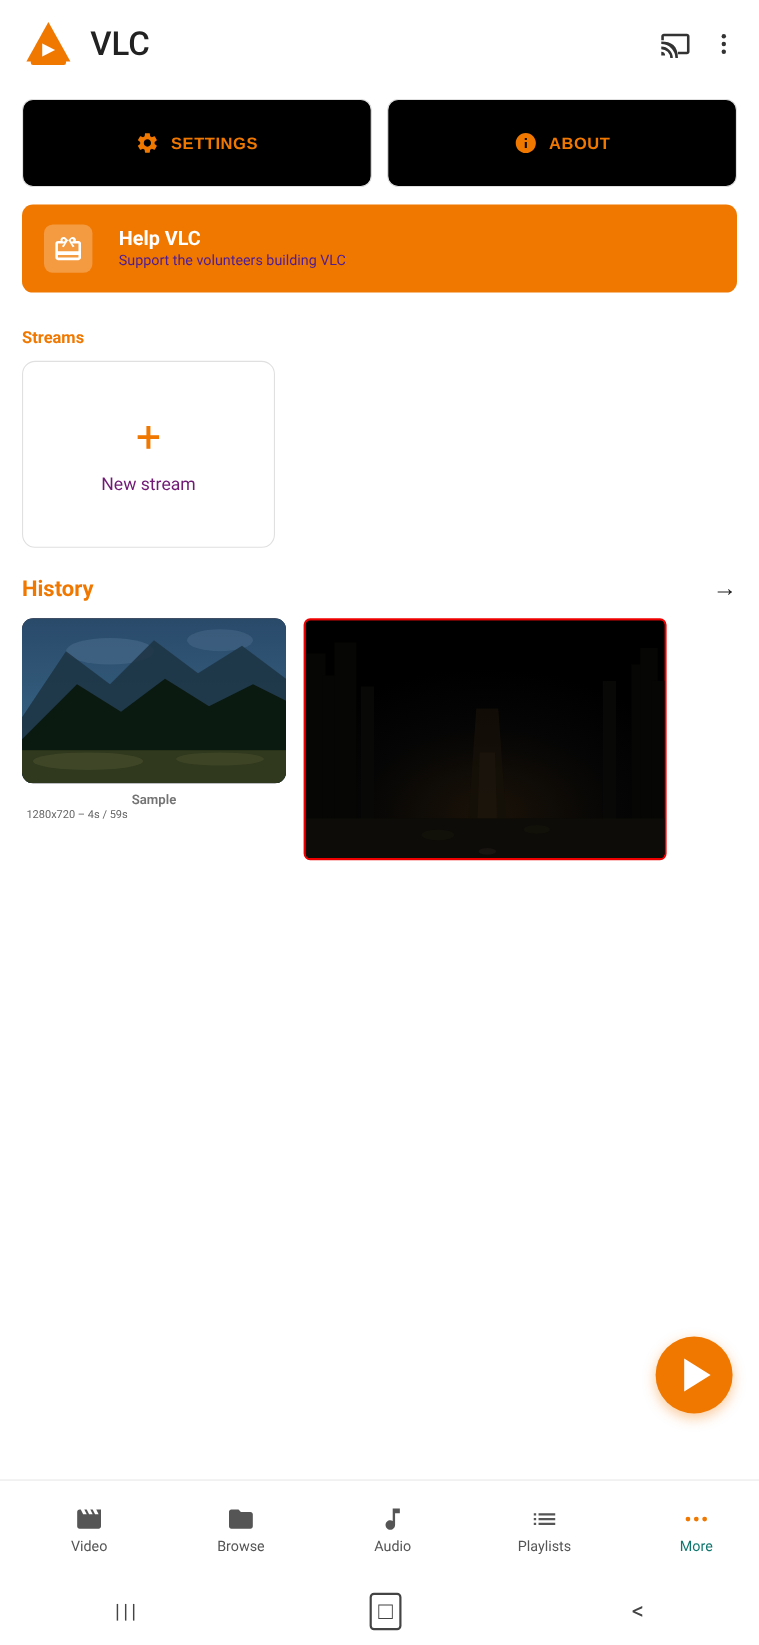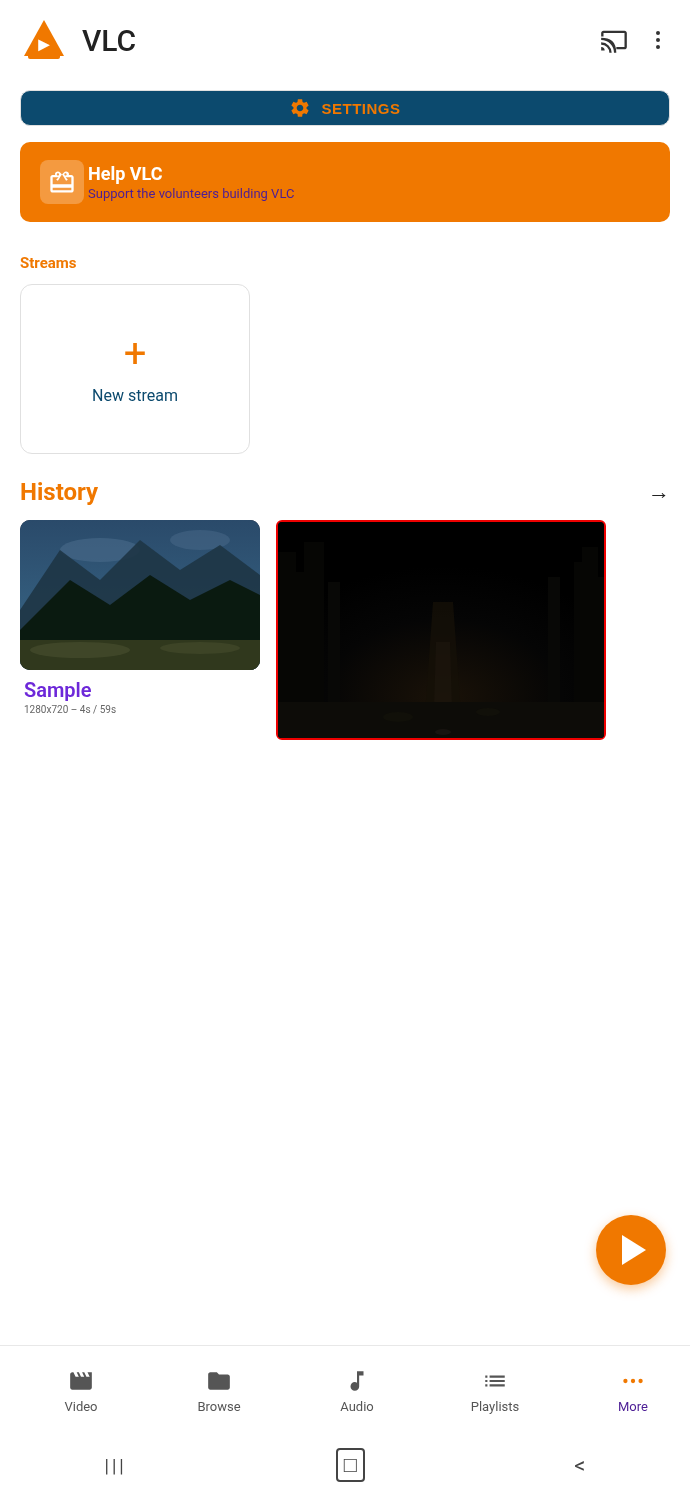--- a/index.html
+++ b/index.html
@@ -44,41 +44,41 @@
       padding: 10px 20px 16px;
     }
     .btn-outline {
       flex: 1;
       display: flex;
       align-items: center;
       justify-content: center;
       gap: 10px;
       border: 1.5px solid #e0e0e0;
       border-radius: 10px;
-      padding: 6px 10px;
-      background: #0c4a6e;
+      padding: 28px 10px;
+      background: #000000;
       cursor: pointer;
       font-size: 15px;
       font-weight: 700;
       color: #f07800;
       letter-spacing: 0.5px;
     }
     .btn-outline svg {
       flex-shrink: 0;
     }
 
     
     .help-banner {
       margin: 0 20px 24px;
       background: #f07800;
       border-radius: 10px;
       padding: 18px 20px;
       display: flex;
       align-items: center;
-      gap: 4px;
+      gap: 24px;
       cursor: pointer;
     }
     .help-banner-icon {
       width: 44px;
       height: 44px;
       background: rgba(255,255,255,0.25);
       border-radius: 8px;
       display: flex;
       align-items: center;
       justify-content: center;
@@ -112,35 +112,35 @@
       cursor: pointer;
       background: #fff;
     }
     .new-stream-plus {
       font-size: 40px;
       color: #f07800;
       line-height: 1;
     }
     .new-stream-label {
       font-size: 16px;
-      color: #0c4a6e;
+      color: #701a75;
     }
 
     
     .history-section {
       padding: 0 20px 16px;
     }
     .history-header {
       display: flex;
       align-items: center;
       justify-content: space-between;
       margin-bottom: 14px;
     }
     .history-title {
-      font-size: 24px;
+      font-size: 20px;
       font-weight: 700;
       color: #f07800;
     }
     .history-arrow {
       font-size: 22px;
       color: #222;
     }
     .history-items {
       display: flex;
       gap: 16px;
@@ -155,23 +155,24 @@
       height: 150px;
       border-radius: 10px;
       overflow: hidden;
       background: #1a1a2e;
       position: relative;
     }
     .history-info {
       padding: 8px 4px 4px;
     }
     .history-name {
-      font-size: 20px;
+      font-size: 12px;
       font-weight: 600;
-      color: #6d28d9;
+      color: #737373;
+      text-align: center;
     }
     .history-meta {
       font-size: 10px;
       color: #666;
       margin-top: 2px;
     }
 
     
     .history-thumb2 {
       width: 330px;
@@ -229,21 +230,21 @@
       gap: 5px;
       cursor: pointer;
       height: 100%;
       margin-left: 24px;
     }
     .nav-label {
       font-size: 13px;
       color: #555;
     }
     .nav-label.active {
-      color: #4c1d95;
+      color: #0f766e;
     }
 
     
     .system-bar {
       position: absolute;
       bottom: 0;
       left: 0;
       right: 0;
       height: 60px;
       background: #fff;
@@ -281,20 +282,26 @@
     </svg>
   </div>
 </div>
 
 <div class="buttons-row">
   <button class="btn-outline">
     <svg width="22" height="22" viewBox="0 0 24 24" fill="#f07800">
       <path d="M19.14,12.94c0.04-0.3,0.06-0.61,0.06-0.94c0-0.32-0.02-0.64-0.07-0.94l2.03-1.58c0.18-0.14,0.23-0.41,0.12-0.61 l-1.92-3.32c-0.12-0.22-0.37-0.29-0.59-0.22l-2.39,0.96c-0.5-0.38-1.03-0.7-1.62-0.94L14.4,2.81c-0.04-0.24-0.24-0.41-0.48-0.41 h-3.84c-0.24,0-0.43,0.17-0.47,0.41L9.25,5.35C8.66,5.59,8.12,5.92,7.63,6.29L5.24,5.33c-0.22-0.08-0.47,0-0.59,0.22L2.74,8.87 C2.62,9.08,2.66,9.34,2.86,9.48l2.03,1.58C4.84,11.36,4.8,11.69,4.8,12s0.02,0.64,0.07,0.94l-2.03,1.58 c-0.18,0.14-0.23,0.41-0.12,0.61l1.92,3.32c0.12,0.22,0.37,0.29,0.59,0.22l2.39-0.96c0.5,0.38,1.03,0.7,1.62,0.94l0.36,2.54 c0.05,0.24,0.24,0.41,0.48,0.41h3.84c0.24,0,0.44-0.17,0.47-0.41l0.36-2.54c0.59-0.24,1.13-0.56,1.62-0.94l2.39,0.96 c0.22,0.08,0.47,0,0.59-0.22l1.92-3.32c0.12-0.22,0.07-0.47-0.12-0.61L19.14,12.94z M12,15.6c-1.98,0-3.6-1.62-3.6-3.6 s1.62-3.6,3.6-3.6s3.6,1.62,3.6,3.6S13.98,15.6,12,15.6z"></path>
     </svg>
     <span>SETTINGS</span>
+  </button>
+  <button class="btn-outline">
+    <svg width="22" height="22" viewBox="0 0 24 24" fill="#f07800">
+      <path d="M12 2C6.48 2 2 6.48 2 12s4.48 10 10 10 10-4.48 10-10S17.52 2 12 2zm1 15h-2v-6h2v6zm0-8h-2V7h2v2z"></path>
+    </svg>
+    <span>ABOUT</span>
   </button>
 </div>
 
 <div class="help-banner">
   <div class="help-banner-icon">
     <svg width="28" height="28" viewBox="0 0 24 24" fill="white">
       <path d="M20 6h-2.18c.07-.27.18-.52.18-.8C18 3.88 16.79 3 15.5 3c-.74 0-1.41.34-1.86.87L12 5.5l-1.64-1.63C9.91 3.34 9.24 3 8.5 3 7.21 3 6 3.88 6 5.2c0 .28.11.53.18.8H4c-1.1 0-1.99.9-1.99 2L2 19c0 1.1.9 2 2 2h16c1.1 0 2-.9 2-2V8c0-1.1-.9-2-2-2zm-5-1.5c.55 0 1 .45 1 1s-.45 1-1 1-1-.45-1-1 .45-1 1-1zM8.5 4.5c.55 0 1 .45 1 1s-.45 1-1 1-1-.45-1-1 .45-1 1-1zM20 19H4v-2h16v2zm0-5H4V8h5.08L7 10.12 8.5 11 11 6.88l1-1.37 1 1.37L15.5 11l1.5-.88L15.08 8H20v6z"></path>
     </svg>
   </div>
   <div class="help-text-block">

